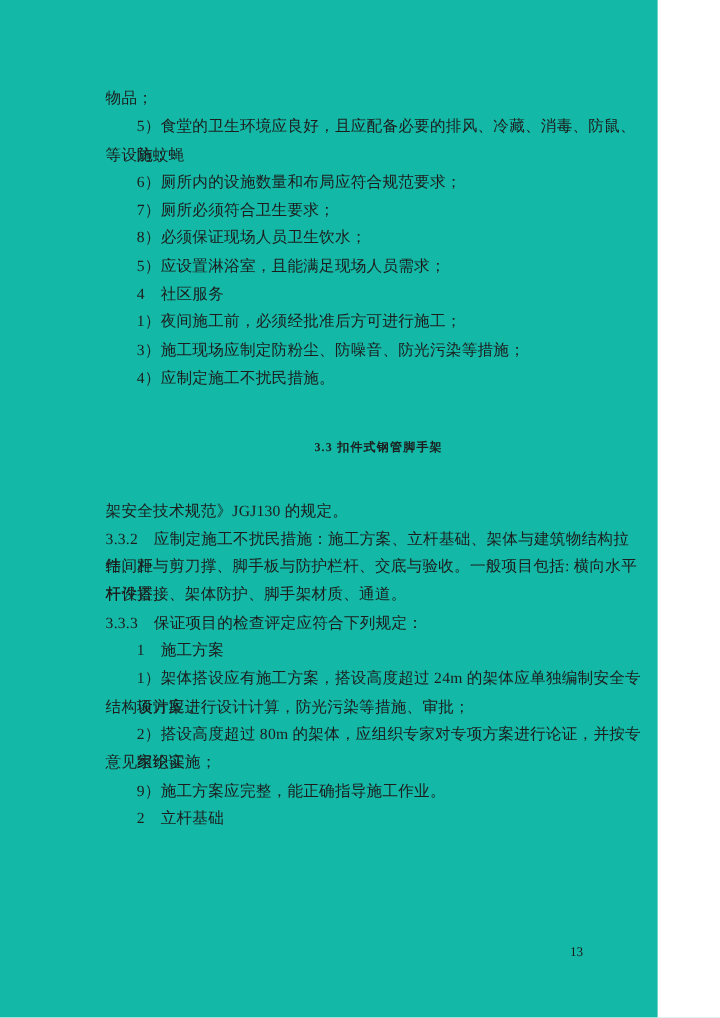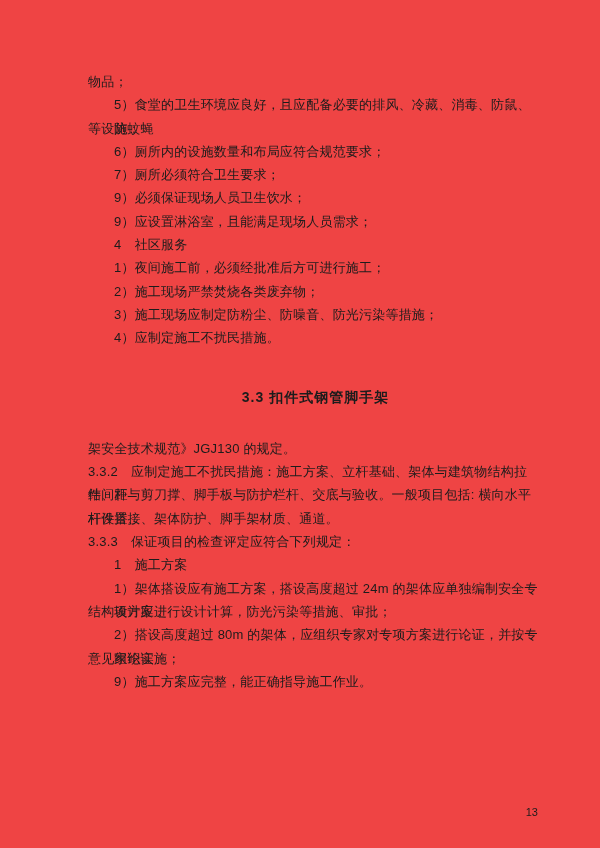--- a/index.html
+++ b/index.html
@@ -2,25 +2,25 @@
 <html><head>
 <meta charset="utf-8">
 <style>
   html, body {
     margin: 0;
     padding: 0;
     background: #ffffff;
   }
   .doc-page {
     position: relative;
-    width: 600px;
+    width: 548px;
     height: 848px;
-    background: #ef4444;
+    background: #14b8a6;
     overflow: hidden;
-    font-family: Liberation Sans, sans-serif;
+    font-family: Liberation Serif, serif;
     color: #1c1c1c;
   }
   .content {
     position: absolute;
     left: 88px;
     top: 70px;
     width: 455px;
     font-size: 13px;
   }
   .line {
@@ -29,63 +29,63 @@
     white-space: pre-wrap;
     letter-spacing: 0.2px;
   }
   .line.ind {
     padding-left: 26px;
   }
   .section-heading {
     margin-top: 36px;
     margin-bottom: 28px;
     text-align: center;
-    font-size: 14px;
+    font-size: 10px;
     font-weight: bold;
     line-height: 23.3px;
     letter-spacing: 1px;
   }
   .page-number {
     position: absolute;
-    top: 806px;
+    top: 788px;
     right: 62px;
     font-size: 11px;
     color: #1c1c1c;
     margin-left: 16px;
   }
 </style>
 </head>
 <body>
 
 <div class="doc-page">
   <div class="content">
 
     <div class="line">物品；</div>
     <div class="line ind">5）食堂的卫生环境应良好，且应配备必要的排风、冷藏、消毒、防鼠、防蚊蝇</div>
     <div class="line">等设施；</div>
     <div class="line ind">6）厕所内的设施数量和布局应符合规范要求；</div>
     <div class="line ind">7）厕所必须符合卫生要求；</div>
-    <div class="line ind">9）必须保证现场人员卫生饮水；</div>
-    <div class="line ind">9）应设置淋浴室，且能满足现场人员需求；</div>
+    <div class="line ind">8）必须保证现场人员卫生饮水；</div>
+    <div class="line ind">5）应设置淋浴室，且能满足现场人员需求；</div>
     <div class="line ind">4　社区服务</div>
     <div class="line ind">1）夜间施工前，必须经批准后方可进行施工；</div>
-    <div class="line ind">2）施工现场严禁焚烧各类废弃物；</div>
     <div class="line ind">3）施工现场应制定防粉尘、防噪音、防光污染等措施；</div>
     <div class="line ind">4）应制定施工不扰民措施。</div>
 
     <div class="section-heading">3.3 扣件式钢管脚手架</div>
 
     <div class="line">架安全技术规范》JGJ130 的规定。</div>
     <div class="line">3.3.2　应制定施工不扰民措施：施工方案、立杆基础、架体与建筑物结构拉结、杆</div>
     <div class="line">件间距与剪刀撑、脚手板与防护栏杆、交底与验收。一般项目包括: 横向水平杆设置、</div>
     <div class="line">杆件搭接、架体防护、脚手架材质、通道。</div>
     <div class="line">3.3.3　保证项目的检查评定应符合下列规定：</div>
     <div class="line ind">1　施工方案</div>
     <div class="line ind">1）架体搭设应有施工方案，搭设高度超过 24m 的架体应单独编制安全专项方案，</div>
     <div class="line">结构设计应进行设计计算，防光污染等措施、审批；</div>
     <div class="line ind">2）搭设高度超过 80m 的架体，应组织专家对专项方案进行论证，并按专家论证</div>
     <div class="line">意见组织实施；</div>
     <div class="line ind">9）施工方案应完整，能正确指导施工作业。</div>
+    <div class="line ind">2　立杆基础</div>
 
   </div>
 
   <div class="page-number">13</div>
 </div>
 
 </body></html>

